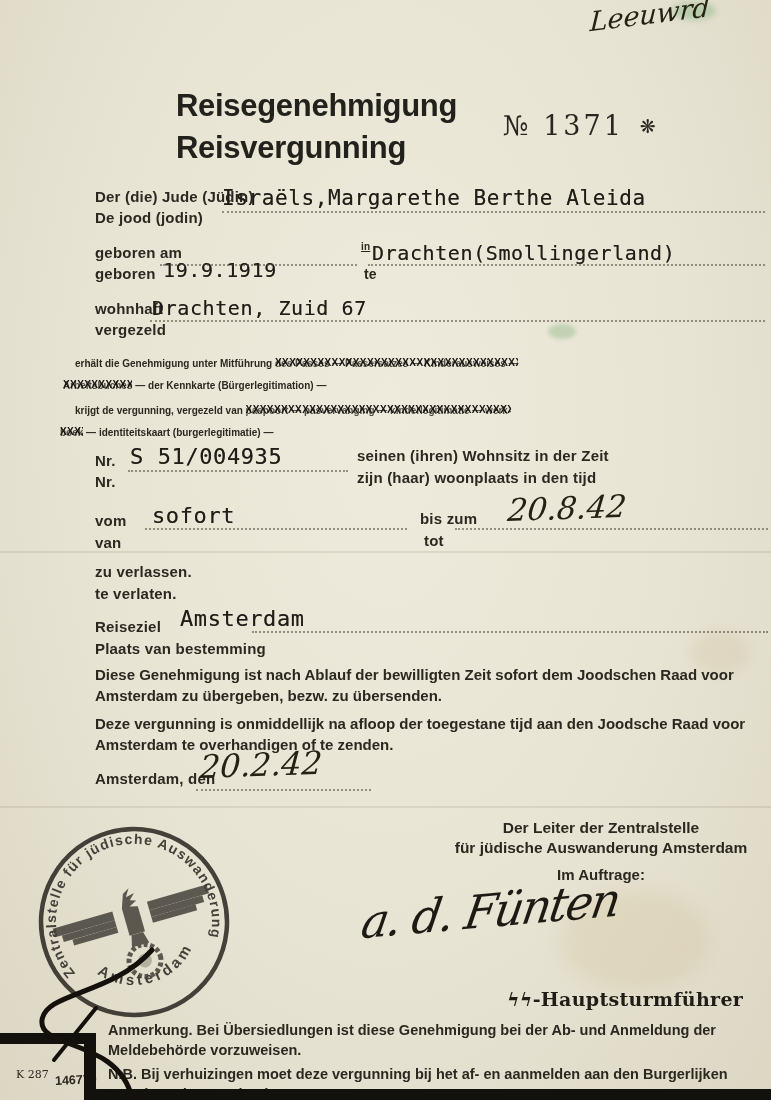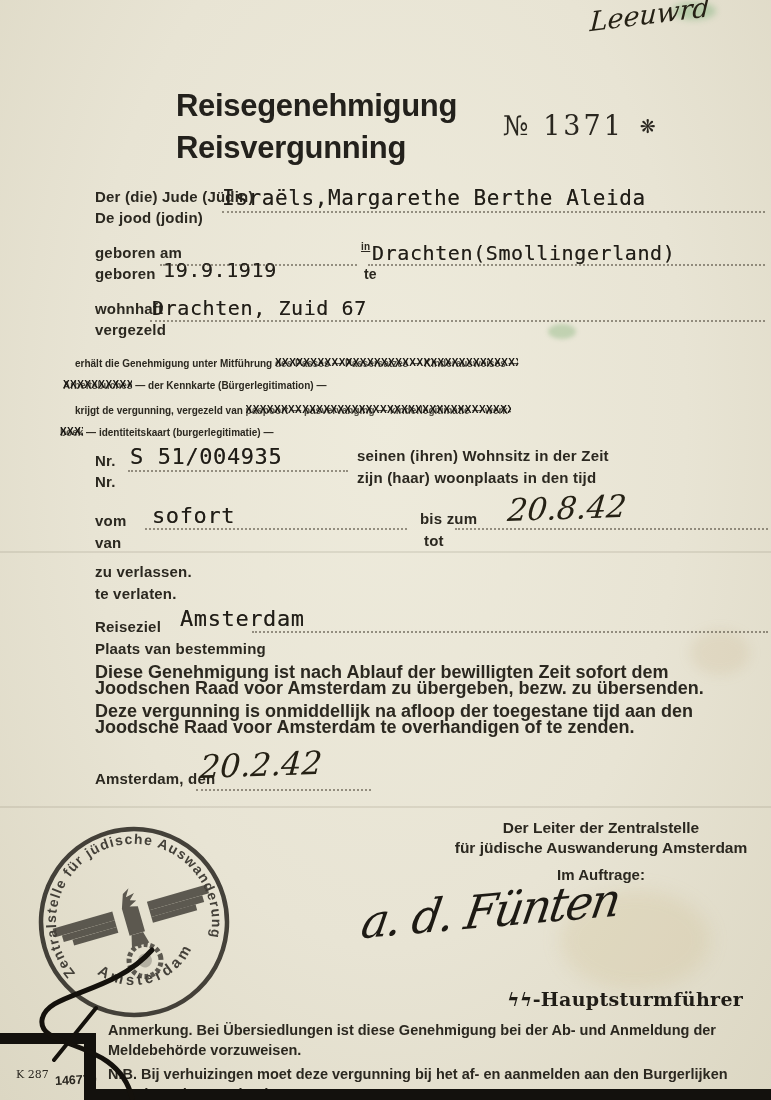--- a/index.html
+++ b/index.html
@@ -10,21 +10,21 @@
   }
   .abs{position:absolute;}
   .lbl{position:absolute;font-weight:700;font-size:15px;letter-spacing:.2px;color:#2b2820;white-space:nowrap;}
   .typed{position:absolute;font-family:"DejaVu Sans Mono",monospace;font-size:20px;letter-spacing:.6px;color:#201d17;white-space:nowrap;text-shadow:0 0 .5px rgba(30,27,20,.6);}
   .leader{position:absolute;height:0;border-bottom:2px dotted rgba(75,68,54,.55);}
   .hand{position:absolute;font-family:"DejaVu Serif",serif;font-style:italic;color:#252115;white-space:nowrap;transform-origin:left center;}
   .title{position:absolute;font-weight:700;font-size:31px;letter-spacing:-.3px;color:#23211c;white-space:nowrap;}
   .docnum{position:absolute;font-family:"DejaVu Serif",serif;font-size:27px;letter-spacing:3px;color:#2a2720;white-space:nowrap;}
   .docnum .mark{font-size:19px;letter-spacing:0;margin-left:16px;vertical-align:2px;}
   .para{position:absolute;font-weight:700;font-size:10px;line-height:22px;color:#2b2820;white-space:nowrap;}
-  .bodytext{position:absolute;font-weight:700;font-size:18px;line-height:16px;color:#2b2820;}
+  .bodytext{position:absolute;font-weight:700;font-size:15px;line-height:21px;color:#2b2820;}
   .struck{position:relative;display:inline-block;white-space:nowrap;}
   .struck .under{opacity:.8;}
   .struck .xover{position:absolute;left:0;right:0;top:-1px;overflow:hidden;font-weight:700;letter-spacing:.4px;color:#161410;white-space:nowrap;}
   .struck .xover::after{content:"";}
   .sig{position:absolute;font-family:"DejaVu Serif",serif;font-style:italic;font-size:46px;letter-spacing:-2px;color:#1d1a14;transform:rotate(-5deg) skewX(-14deg);transform-origin:left center;white-space:nowrap;}
   .rank{position:absolute;font-family:"DejaVu Serif",serif;font-weight:700;font-size:19px;letter-spacing:.3px;color:#201d17;white-space:nowrap;}
   .bar{position:absolute;background:#13110d;}
   .stain{position:absolute;border-radius:50%;pointer-events:none;}
   .crease{position:absolute;left:0;width:100%;height:2px;background:rgba(115,105,82,.14);}
   .center{text-align:center;}

